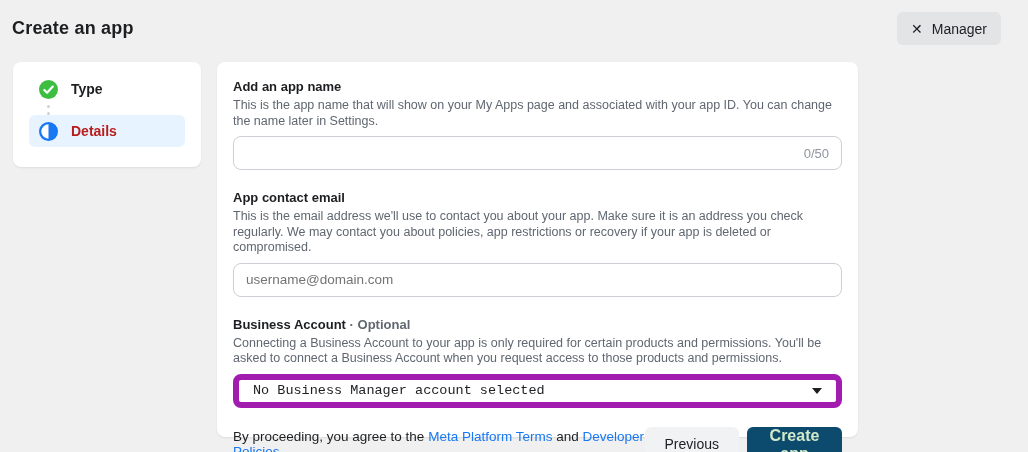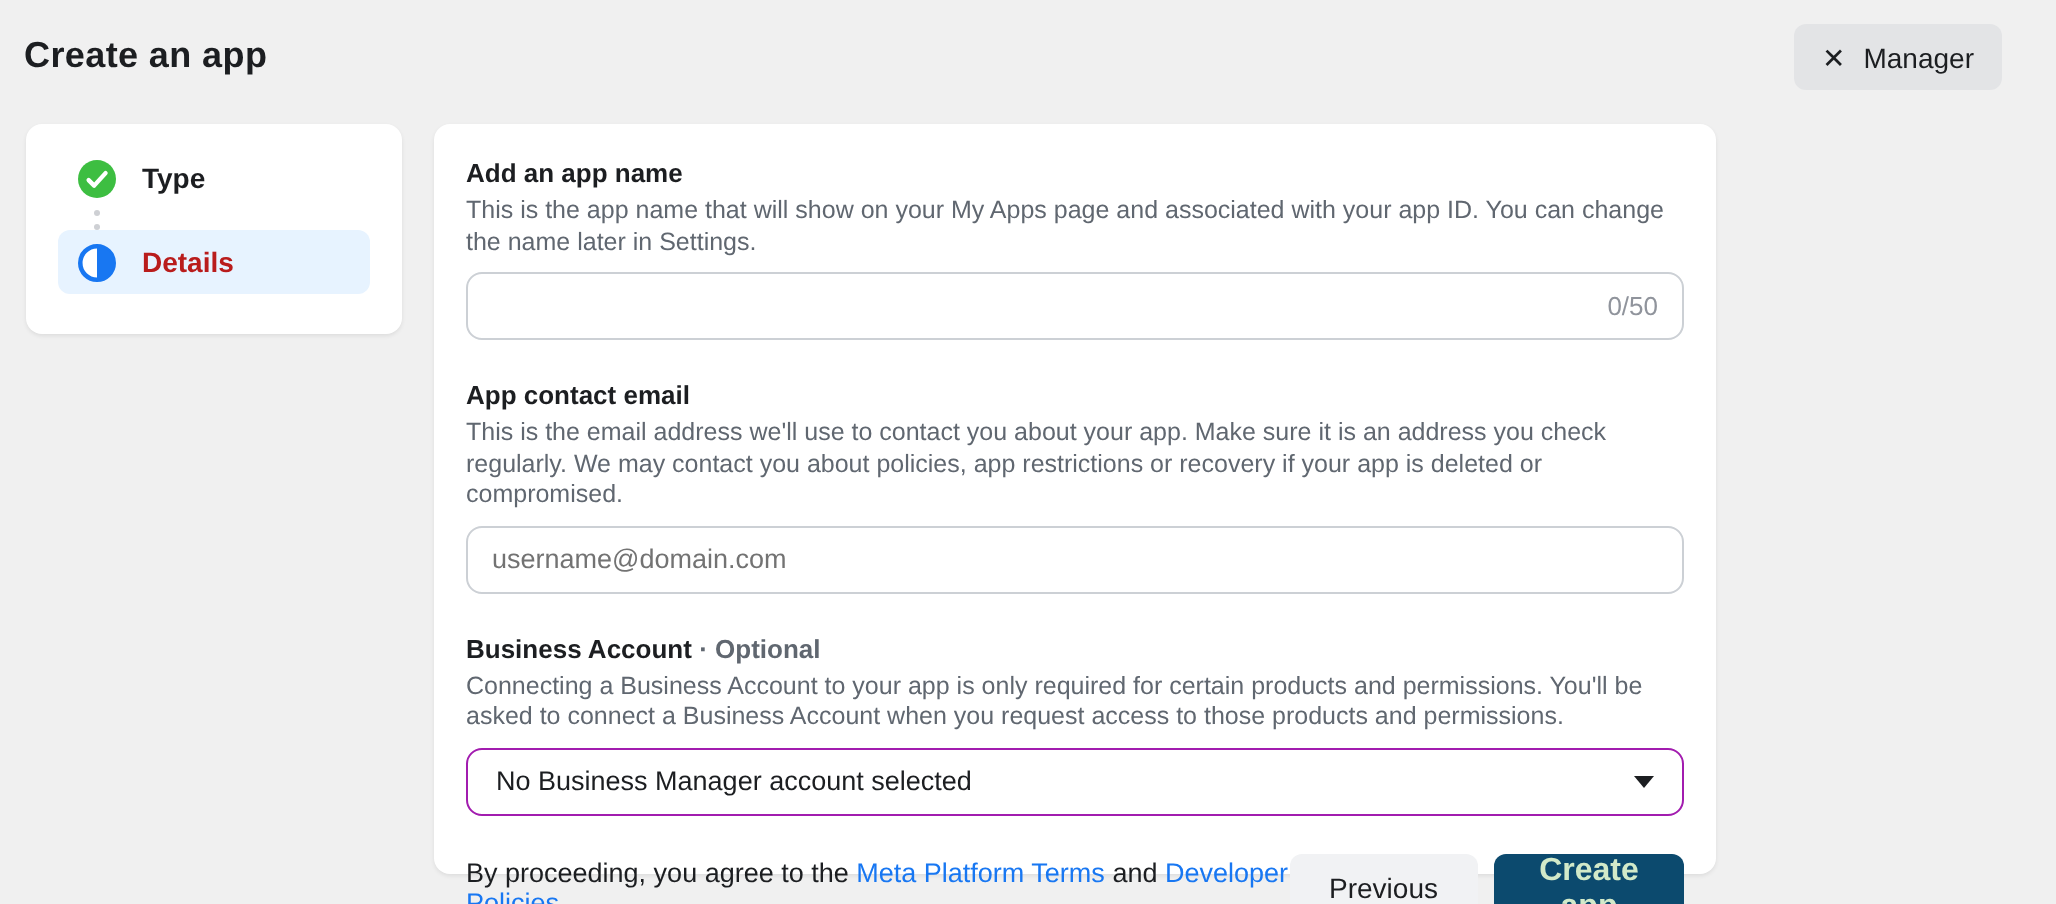--- a/index.html
+++ b/index.html
@@ -68,23 +68,23 @@
     border: 1px solid #ccd0d5; border-radius: 8px;
     padding: 0 48px 0 12px; font-size: 13.5px; color: #737373;
     font-family: inherit; background: #fff; outline: none;
   }
   .char-counter {
     position: absolute; right: 13px; top: 50%; transform: translateY(-50%);
     color: #90949c; font-size: 13px;
   }
   .select-box {
     margin-top: 7px; height: 34px;
-    border: 1px solid #a21caf; border-radius: 8px;
+    border: 6px solid #a21caf; border-radius: 8px;
     display: flex; align-items: center; justify-content: space-between;
-    padding: 0 14px; font-size: 13.5px; cursor: pointer; background: #fff;
+    padding: 0 14px; font-size: 13.5px; cursor: pointer; background: #fff; font-family: Liberation Mono, monospace;
   }
   .caret-down {
     width: 0; height: 0;
     border-left: 5px solid transparent; border-right: 5px solid transparent;
     border-top: 6px solid #1c1e21;
   }
 
   
   .footer-row {
     margin-top: 19px; display: flex; align-items: center;

